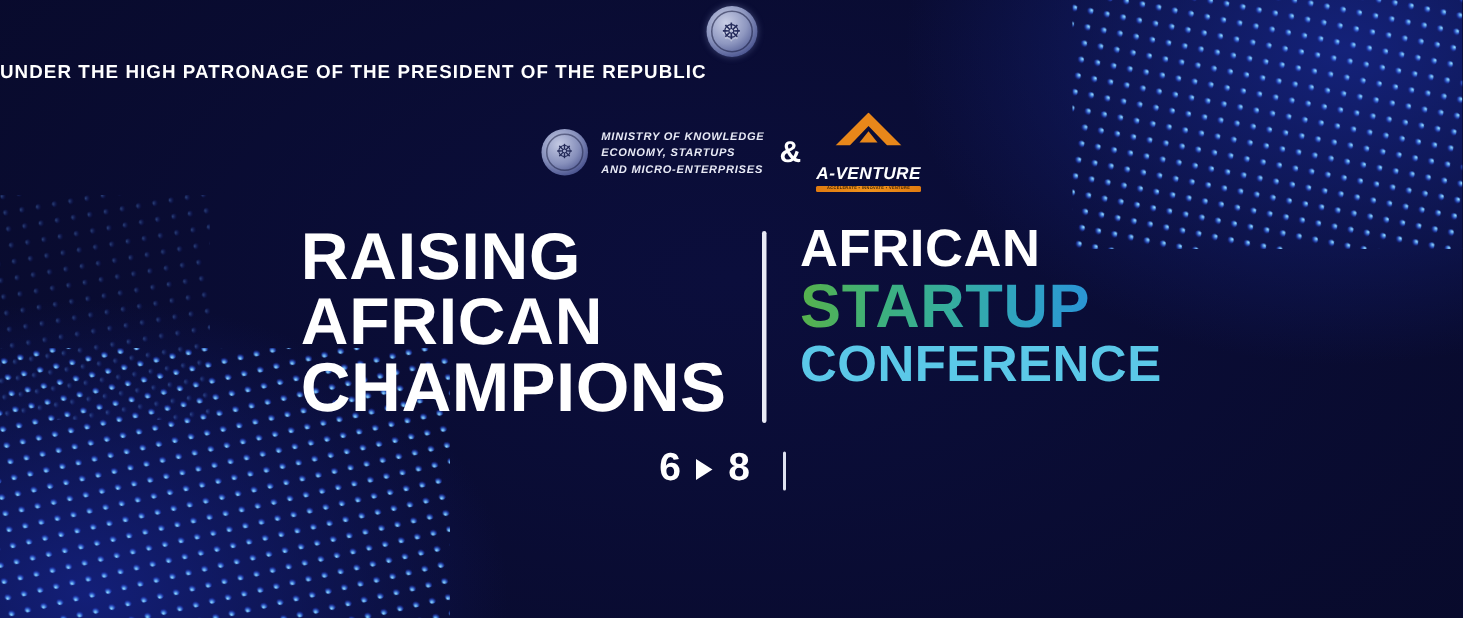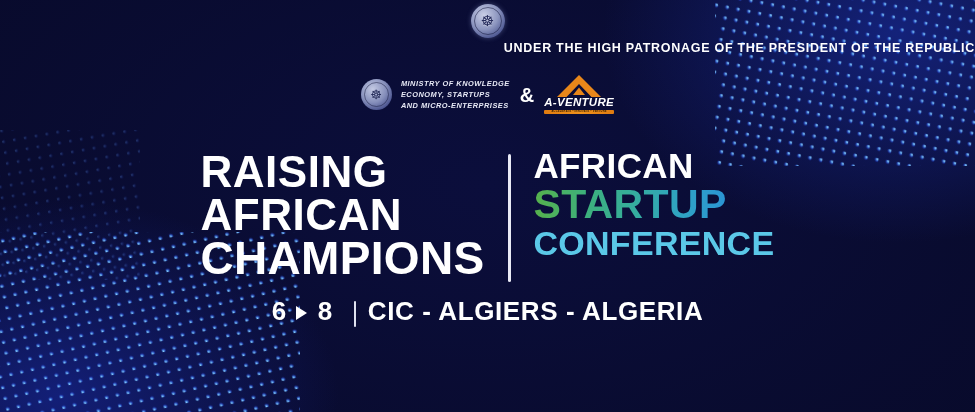--- a/index.html
+++ b/index.html
@@ -37,24 +37,23 @@
     border:1px solid rgba(20,24,60,.55);
   }
   .emblem .glyph{
     position:absolute;inset:0;display:flex;align-items:center;justify-content:center;
     font-family:"DejaVu Serif", serif;font-size:15px;color:#262c5c;font-weight:bold;
     text-shadow:0 1px 0 rgba(255,255,255,.35);
   }
 
   
   .patronage{
-    position:absolute;top:41px;left:0;right:0;text-align:right;
+    position:absolute;top:41px;left:0;right:0;text-align:left;
     color:#ffffff;font-size:12.5px;font-weight:bold;letter-spacing:.72px;
     text-transform:uppercase;
-    padding-left:44px;
   }
 
   
   .sponsors{
     position:absolute;top:75px;left:0;right:0;
     display:flex;align-items:center;justify-content:center;gap:9px;
   }
   .min-emblem{
     width:31px;height:31px;border-radius:50%;
     background:radial-gradient(circle at 38% 33%, #c3c9e3 0%, #868fbb 47%, #444d8a 80%, #272e62 100%);
@@ -70,21 +69,21 @@
   }
   .min-text{
     color:#e7e9f5;font-size:7.4px;font-weight:bold;line-height:1.52;
     letter-spacing:.5px;text-transform:uppercase;white-space:nowrap;font-style:italic;
   }
   .amp{color:#ffffff;font-size:20px;font-weight:bold;line-height:1;padding:0 1px;}
   .aventure{position:relative;width:70px;flex:none;}
   .aventure .peak{display:block;margin:0 auto;}
   .aventure .av-name{
     display:block;text-align:center;color:#ffffff;font-size:11.5px;font-weight:bold;
-    font-style:italic;letter-spacing:.3px;line-height:1;margin-top:0;
+    font-style:italic;letter-spacing:.3px;line-height:1;margin-top:14px;
   }
   .aventure .av-bar{
     display:block;height:4px;margin-top:1.5px;border-radius:1px;
     background:linear-gradient(90deg,#e07b10 0%,#f0921c 50%,#e07b10 100%);
     position:relative;overflow:hidden;
   }
   .aventure .av-bar span{
     position:absolute;inset:0;display:block;text-align:center;
     font-size:2.6px;color:#3a2000;letter-spacing:.25px;line-height:4px;
     font-weight:bold;white-space:nowrap;
@@ -279,16 +278,15 @@
       </g>
     </svg>
   </div>
 
   <div class="dateline">
     <span>6</span>
     <span class="tri"></span>
     <span>8</span>
     <span style="width:9px;display:inline-block;"></span>
     <span class="vbar"></span>
-    <span>CIC - ALGIERS - ALGERIA</span>
   </div>
 
 </div>
 
 </body></html>

